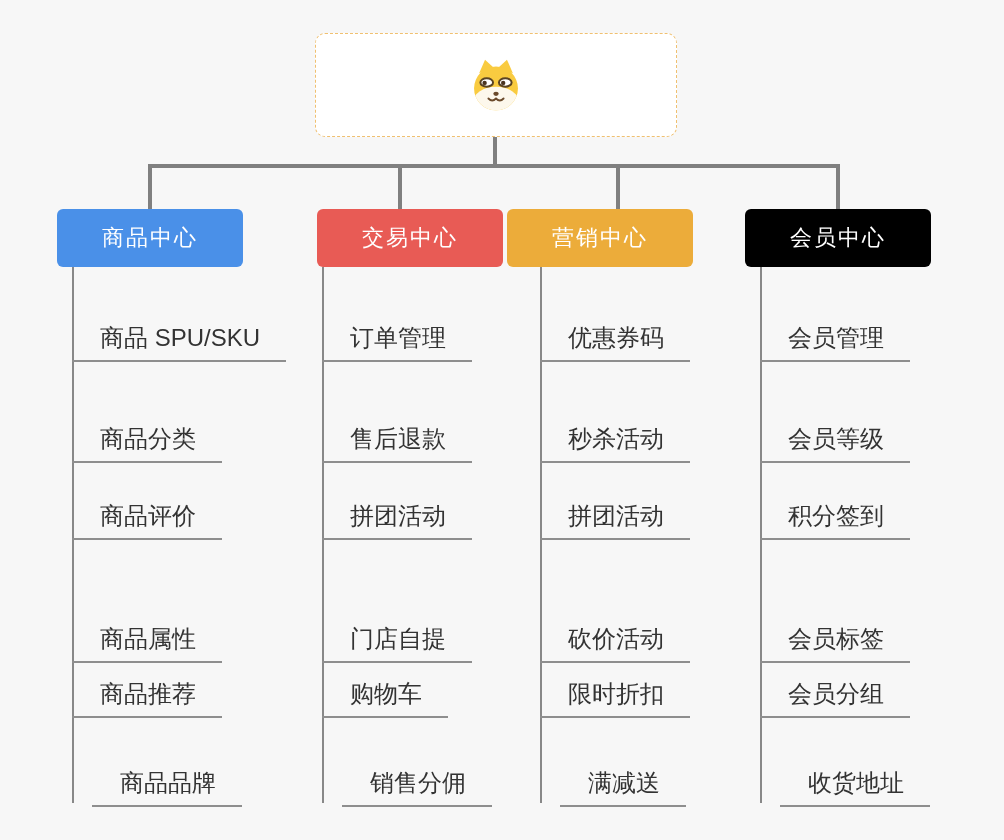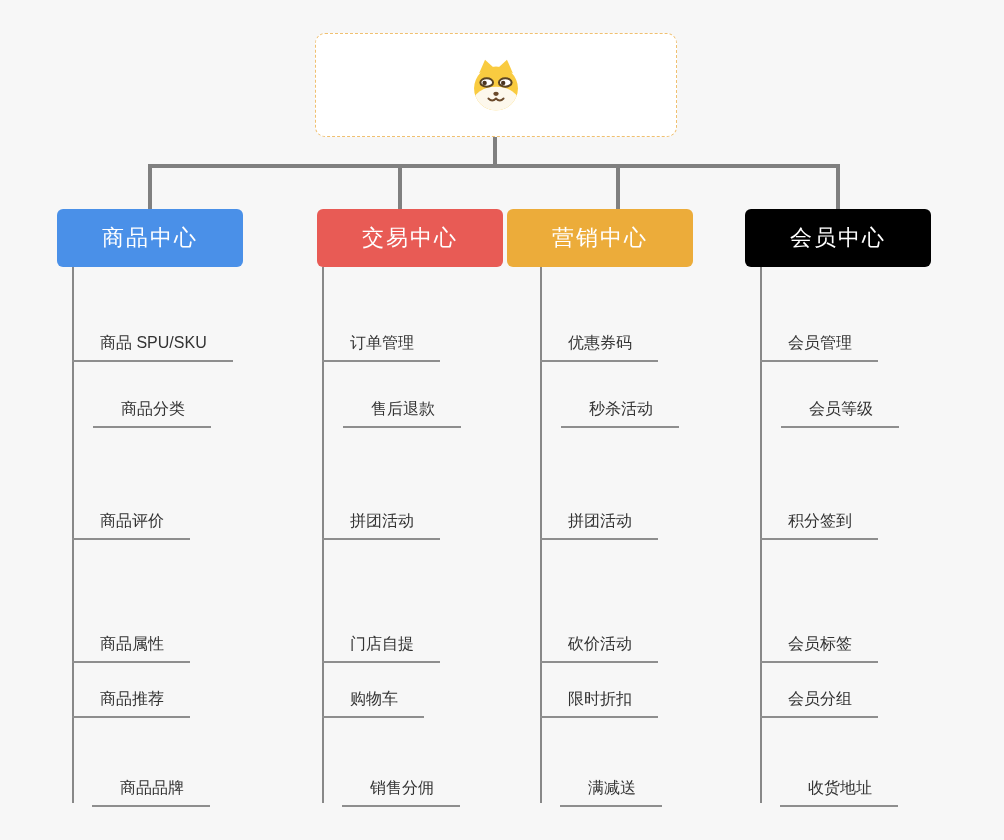--- a/index.html
+++ b/index.html
@@ -61,30 +61,30 @@
   .col2 .vline { left: 540px; }
   .col3 .vline { left: 760px; }
 
   
   .leaf {
     position: absolute;
     height: 42px;
     display: flex; align-items: flex-end;
     padding: 0 26px 6px 28px;
     border-bottom: 2px solid #8e8e8e;
-    font-size: 16px; color: #333333;
+    font-size: 24px; color: #333333;
     white-space: nowrap;
     box-sizing: content-box;
   }
   .col0 .leaf { left: 72px; }
   .col1 .leaf { left: 322px; }
   .col2 .leaf { left: 540px; }
   .col3 .leaf { left: 760px; }
   .row0 { top: 312px; }
-  .row1 { top: 378px; margin-left: 21px; }
+  .row1 { top: 413px; }
   .row2 { top: 490px; }
   .row3 { top: 613px; }
   .row4 { top: 668px; }
   .row5 { top: 757px; margin-left: 20px; }
 </style>
 </head>
 <body>
 
 <div class="canvas">
 

